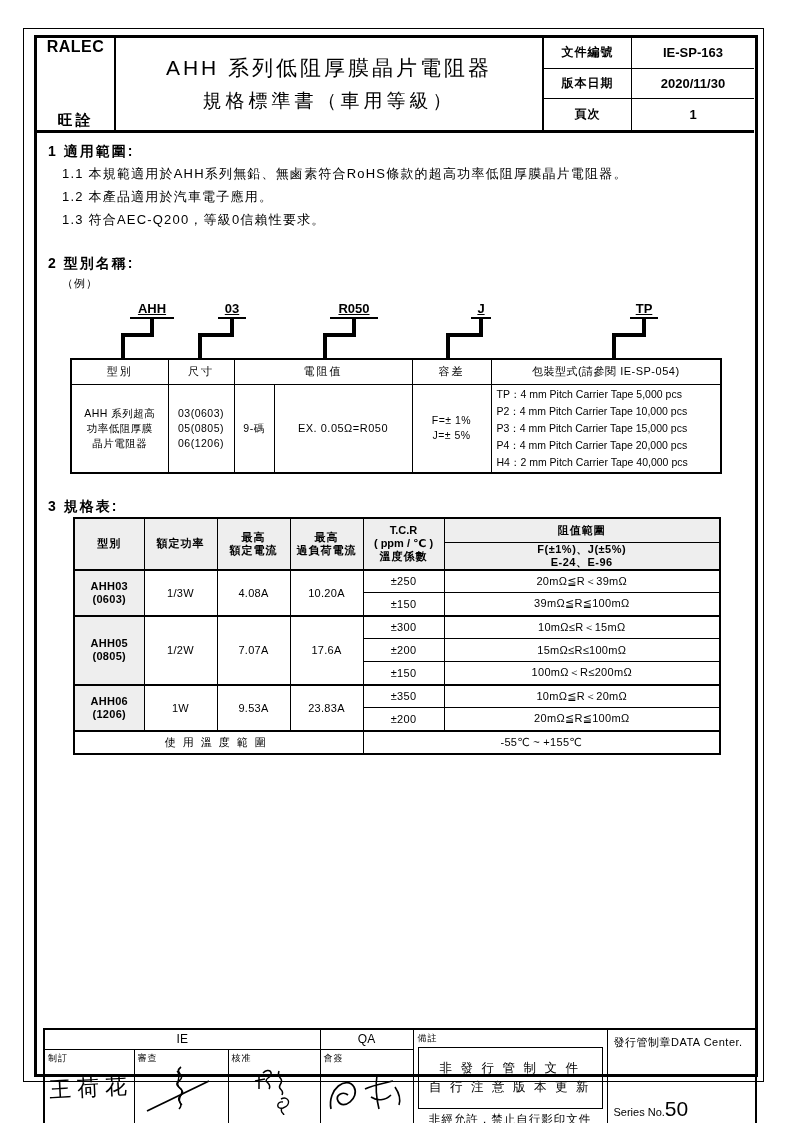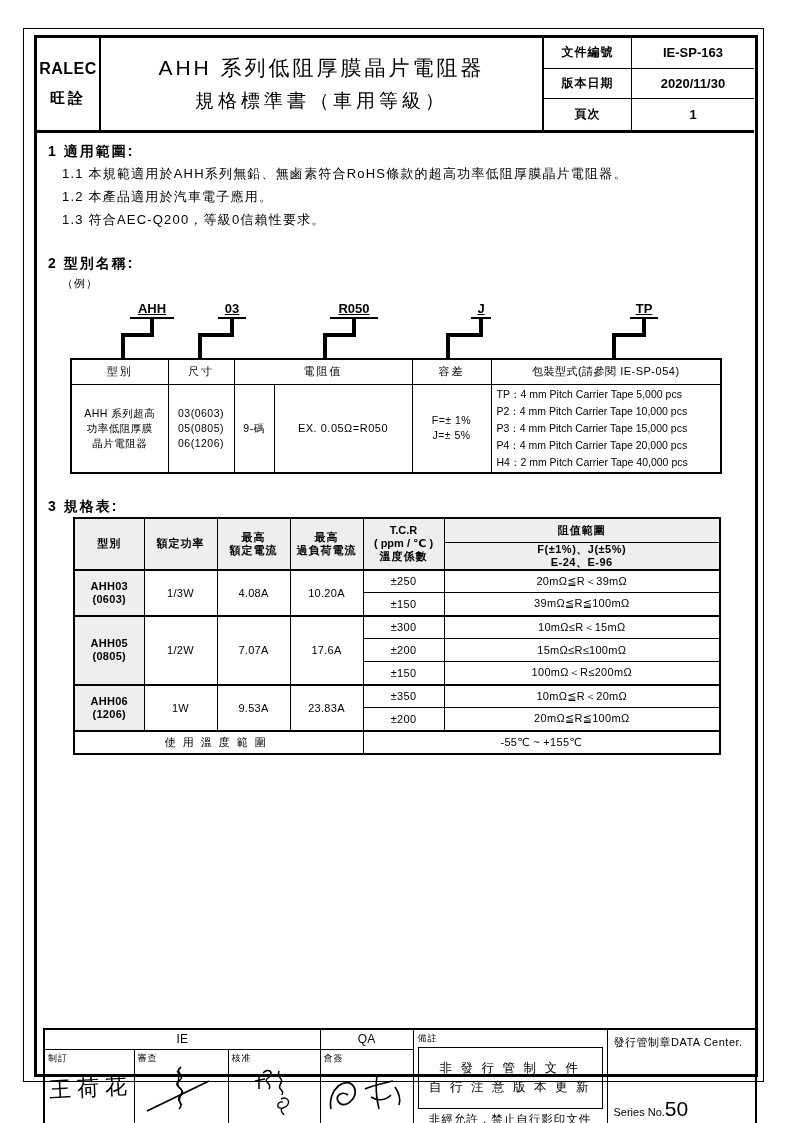--- a/index.html
+++ b/index.html
@@ -6,22 +6,22 @@
   .page{position:relative;width:794px;height:1123px;background:#fff;overflow:hidden;
         font-family:"Liberation Sans","DejaVu Sans",sans-serif;color:#000;}
   .outer-frame{position:absolute;left:23px;top:28px;width:741px;height:1054px;
         border:1px solid #000;box-sizing:border-box;}
   .inner-frame{position:absolute;left:34px;top:35px;width:724px;height:1042px;
         border:3px solid #000;box-sizing:border-box;}
 
   
   .doc-header{position:absolute;left:37px;top:38px;width:717px;height:95px;
         border-bottom:3px solid #000;display:flex;box-sizing:border-box;}
-  .logo-cell{width:64px;border-right:2px solid #000;display:flex;flex-direction:column;
-        align-items:center;justify-content:center;box-sizing:border-box;gap:8px;}
+  .logo-cell{width:79px;border-right:2px solid #000;display:flex;flex-direction:column;
+        align-items:center;justify-content:space-between;box-sizing:border-box;gap:8px;}
   .brand{font-size:16px;font-weight:bold;letter-spacing:0.5px;}
   .brand-cn{font-size:15px;font-weight:bold;letter-spacing:3px;margin-top:3px;}
   .title-cell{flex:1;display:flex;flex-direction:column;align-items:center;justify-content:center;}
   .title-1{font-size:21px;letter-spacing:3px;}
   .title-2{font-size:19px;letter-spacing:4px;margin-top:6px;}
   .info-table{width:212px;border-left:2px solid #000;display:grid;
         grid-template-columns:88px 1fr;grid-template-rows:1fr 1fr 1fr;box-sizing:border-box;}
   .info-table .cell{display:flex;align-items:center;justify-content:center;
         border-bottom:1.5px solid #000;box-sizing:border-box;}
   .info-table .cell.last{border-bottom:none;}

